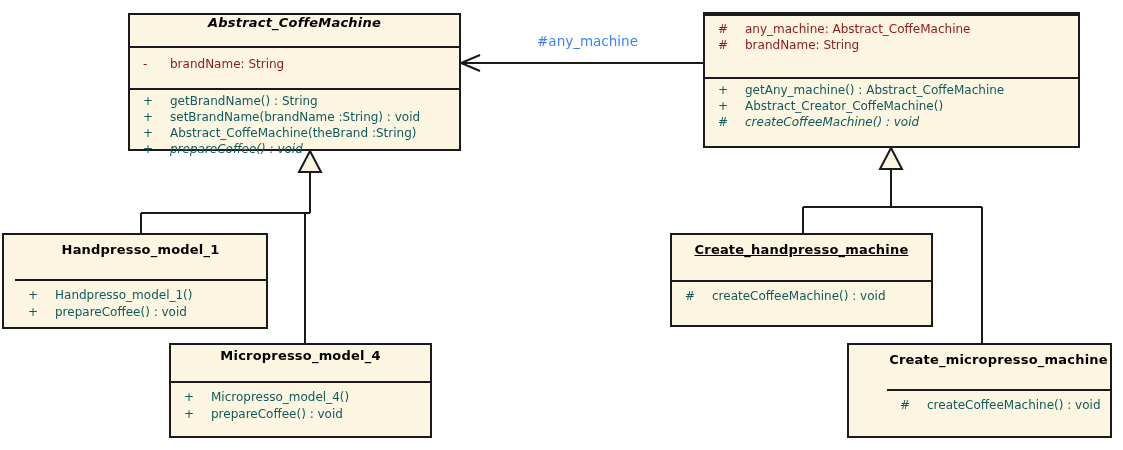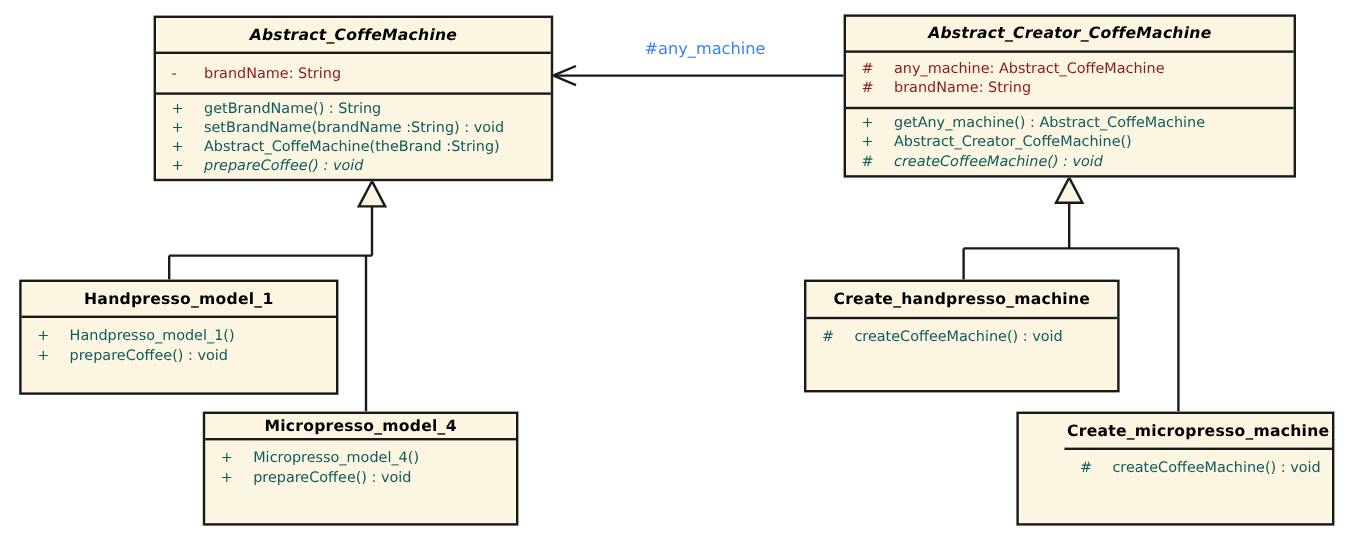--- a/index.html
+++ b/index.html
@@ -17,20 +17,21 @@
     width: 1123px; height: 450px;
     pointer-events: none;
   }
   .uml-class {
     position: absolute;
     box-sizing: border-box;
     background: #FBF5E2;
     border: 2px solid #1a1a1a;
     display: flex;
     flex-direction: column;
+    gap: 16px;
   }
   .uml-title {
     box-sizing: border-box;
     display: flex;
     align-items: center;
     justify-content: center;
     font-size: 13px;
     font-weight: bold;
     color: #000000;
     letter-spacing: 0.2px;
@@ -114,21 +115,20 @@
         <span class="txt">Abstract_CoffeMachine(theBrand :String)</span>
       </div>
       <div class="member meth italic">
         <span class="vis">+</span>
         <span class="txt">prepareCoffee() : void</span>
       </div>
     </div>
   </div>
 
   <div class="uml-class abstract" style="left:703px; top:12px; width:377px; height:136px;">
-    <div class="uml-title" style="height:28px;">Abstract_Creator_CoffeMachine</div>
     <div class="compartment" style="height:47px; padding-top:5px;">
       <div class="member attr">
         <span class="vis">#</span>
         <span class="txt">any_machine: Abstract_CoffeMachine</span>
       </div>
       <div class="member attr">
         <span class="vis">#</span>
         <span class="txt">brandName: String</span>
       </div>
     </div>
@@ -141,21 +141,21 @@
         <span class="vis">+</span>
         <span class="txt">Abstract_Creator_CoffeMachine()</span>
       </div>
       <div class="member meth italic">
         <span class="vis">#</span>
         <span class="txt">createCoffeeMachine() : void</span>
       </div>
     </div>
   </div>
 
-  <div class="uml-class tall" style="left:16px; top:233px; width:266px; height:96px;">
+  <div class="uml-class tall" style="left:2px; top:233px; width:266px; height:96px;padding-left:11px;">
     <div class="uml-title" style="height:28px;">Handpresso_model_1</div>
     <div class="compartment" style="flex:1; padding-top:6px;">
       <div class="member meth">
         <span class="vis">+</span>
         <span class="txt">Handpresso_model_1()</span>
       </div>
       <div class="member meth">
         <span class="vis">+</span>
         <span class="txt">prepareCoffee() : void</span>
       </div>
@@ -170,21 +170,21 @@
         <span class="txt">Micropresso_model_4()</span>
       </div>
       <div class="member meth">
         <span class="vis">+</span>
         <span class="txt">prepareCoffee() : void</span>
       </div>
     </div>
   </div>
 
   <div class="uml-class tall" style="left:670px; top:233px; width:263px; height:94px;">
-    <div class="uml-title" style="height:29px;">Create_handpresso_machine</div>
+    <div class="uml-title" style="height:29px;text-decoration:underline;">Create_handpresso_machine</div>
     <div class="compartment" style="flex:1; padding-top:6px;">
       <div class="member meth">
         <span class="vis">#</span>
         <span class="txt">createCoffeeMachine() : void</span>
       </div>
     </div>
   </div>
 
   <div class="uml-class tall" style="left:847px; top:343px; width:265px; height:95px;padding-left:38px;">
     <div class="uml-title" style="height:28px;">Create_micropresso_machine</div>

